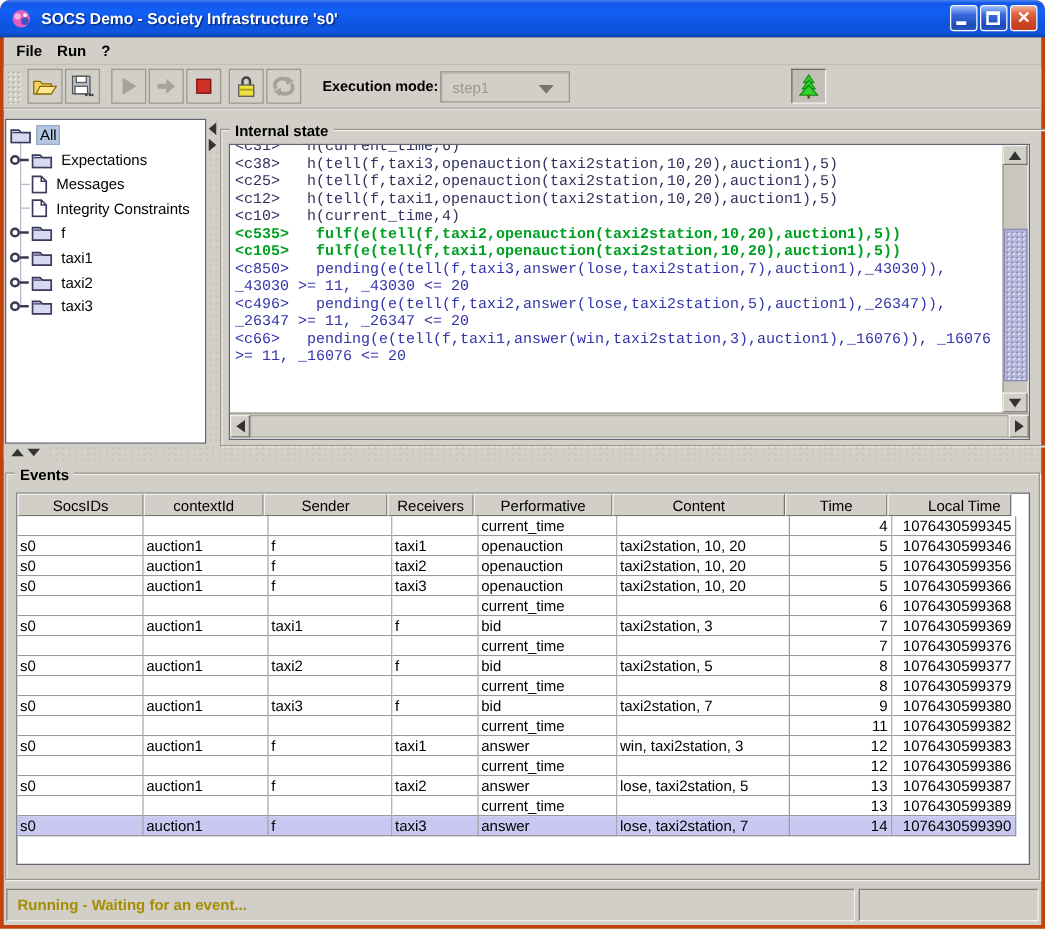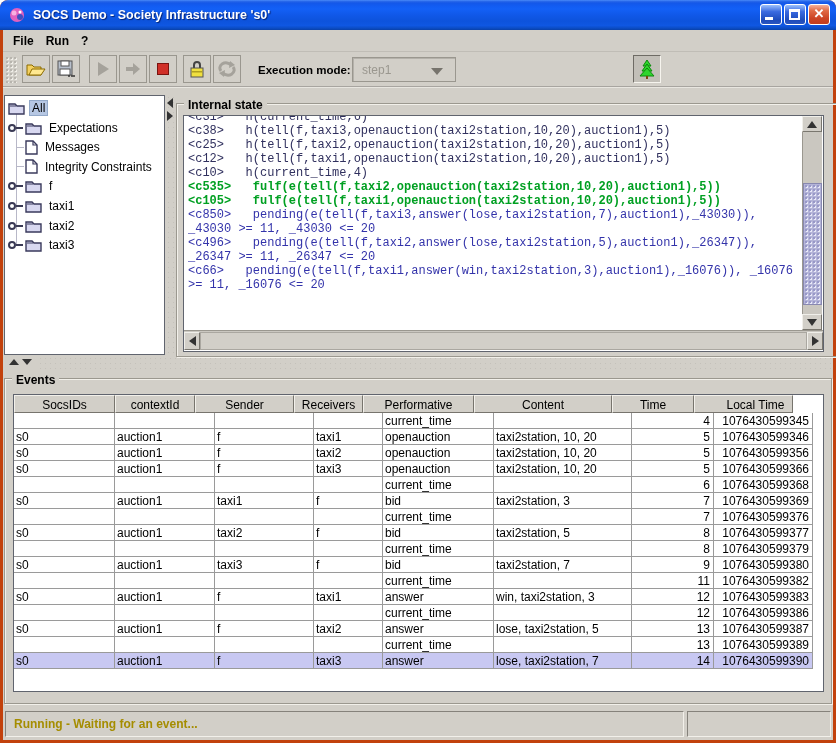--- a/index.html
+++ b/index.html
@@ -330,21 +330,21 @@
       <div class="arrow ar-up" style="position:absolute;left:6px;top:3px;border-width:0 5px 6px 5px"></div>
       <div class="arrow ar-dn" style="position:absolute;left:19px;top:3px;border-width:6px 5px 0 5px"></div>
     </div>
 
     <div class="group" id="eventsGroup">
       <div class="frame"></div>
       <span class="legend">Events</span>
       <div class="table-wrap">
         <div class="thead" id="thead">
             <div class="th" style="width: 101px;">SocsIDs</div>
-            <div class="th" style="width: 80px;">contextId</div>
+            <div class="th" style="width: 96px;">contextId</div>
             <div class="th" style="width: 99px;">Sender</div>
             <div class="th" style="width: 69px;">Receivers</div>
             <div class="th" style="width: 111px;">Performative</div>
             <div class="th" style="width: 138px;">Content</div>
             <div class="th" style="width: 82px;">Time</div>
             <div class="th" style="width: 99px; padding-left: 24px;">Local Time</div>
           </div>
         <div id="tbody">
             <div class="trow">
               <div class="td" style="width: 101px;"></div>

